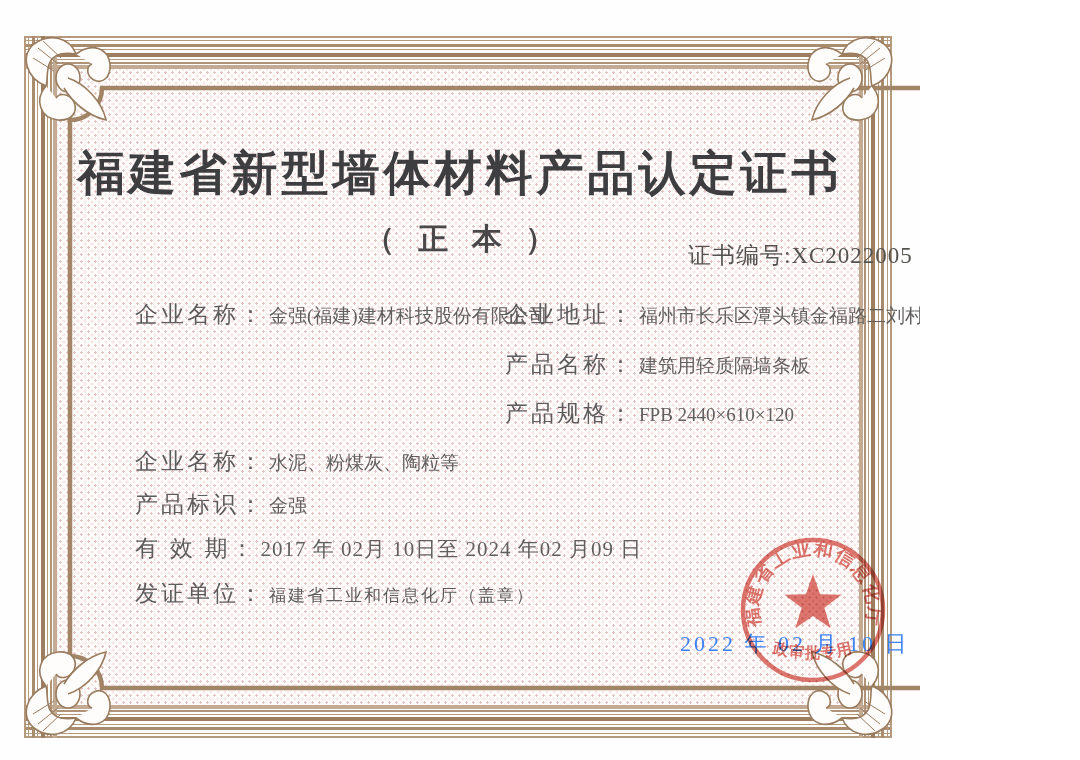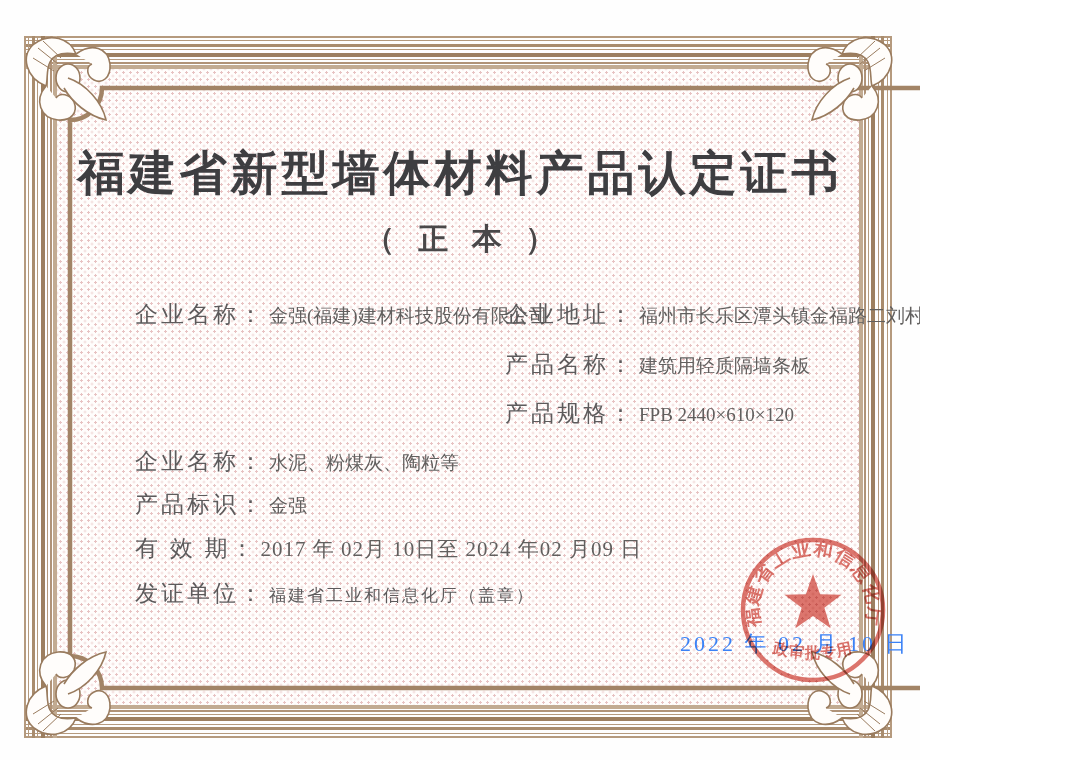--- a/index.html
+++ b/index.html
@@ -135,20 +135,21 @@
       <path d="M34 66 C22 80 28 98 46 100 C60 101 66 92 62 82 C58 74 48 72 44 78"></path>
       <path d="M64 34 C80 22 96 28 98 44 C99 58 90 64 82 60 C74 56 74 46 80 44"></path>
       <ellipse cx="56" cy="58" rx="12" ry="14"></ellipse>
       <path d="M56 58 C74 64 90 82 94 100 C76 96 60 82 52 68"></path>
       <path d="M26 28 L46 44 M21 38 L42 51 M31 21 L49 38" stroke-width="1" fill="none"></path>
     </g>
   </svg>
 
   <div class="title">福建省新型墙体材料产品认定证书</div>
   <div class="copy-type">（ 正  本 ）</div>
+  <div class="cert-no"><span>证书编号:</span><span>XC2022005</span></div>
 
   <div class="field" style="left:135px; top:299px">
     <span class="lbl">企业名称：</span><span class="val">金强(福建)建材科技股份有限公司</span>
   </div>
   <div class="field" style="left:505px; top:299px">
     <span class="lbl">企业地址：</span><span class="val">福州市长乐区潭头镇金福路二刘村</span>
   </div>
   <div class="field" style="left:505px; top:349px">
     <span class="lbl">产品名称：</span><span class="val">建筑用轻质隔墙条板</span>
   </div>

